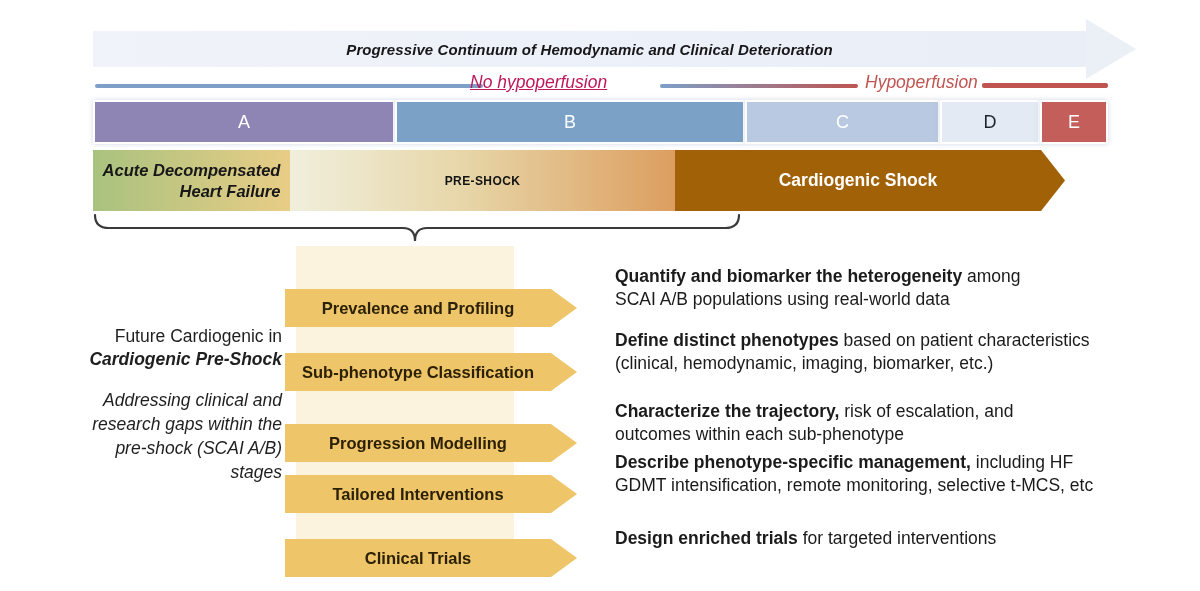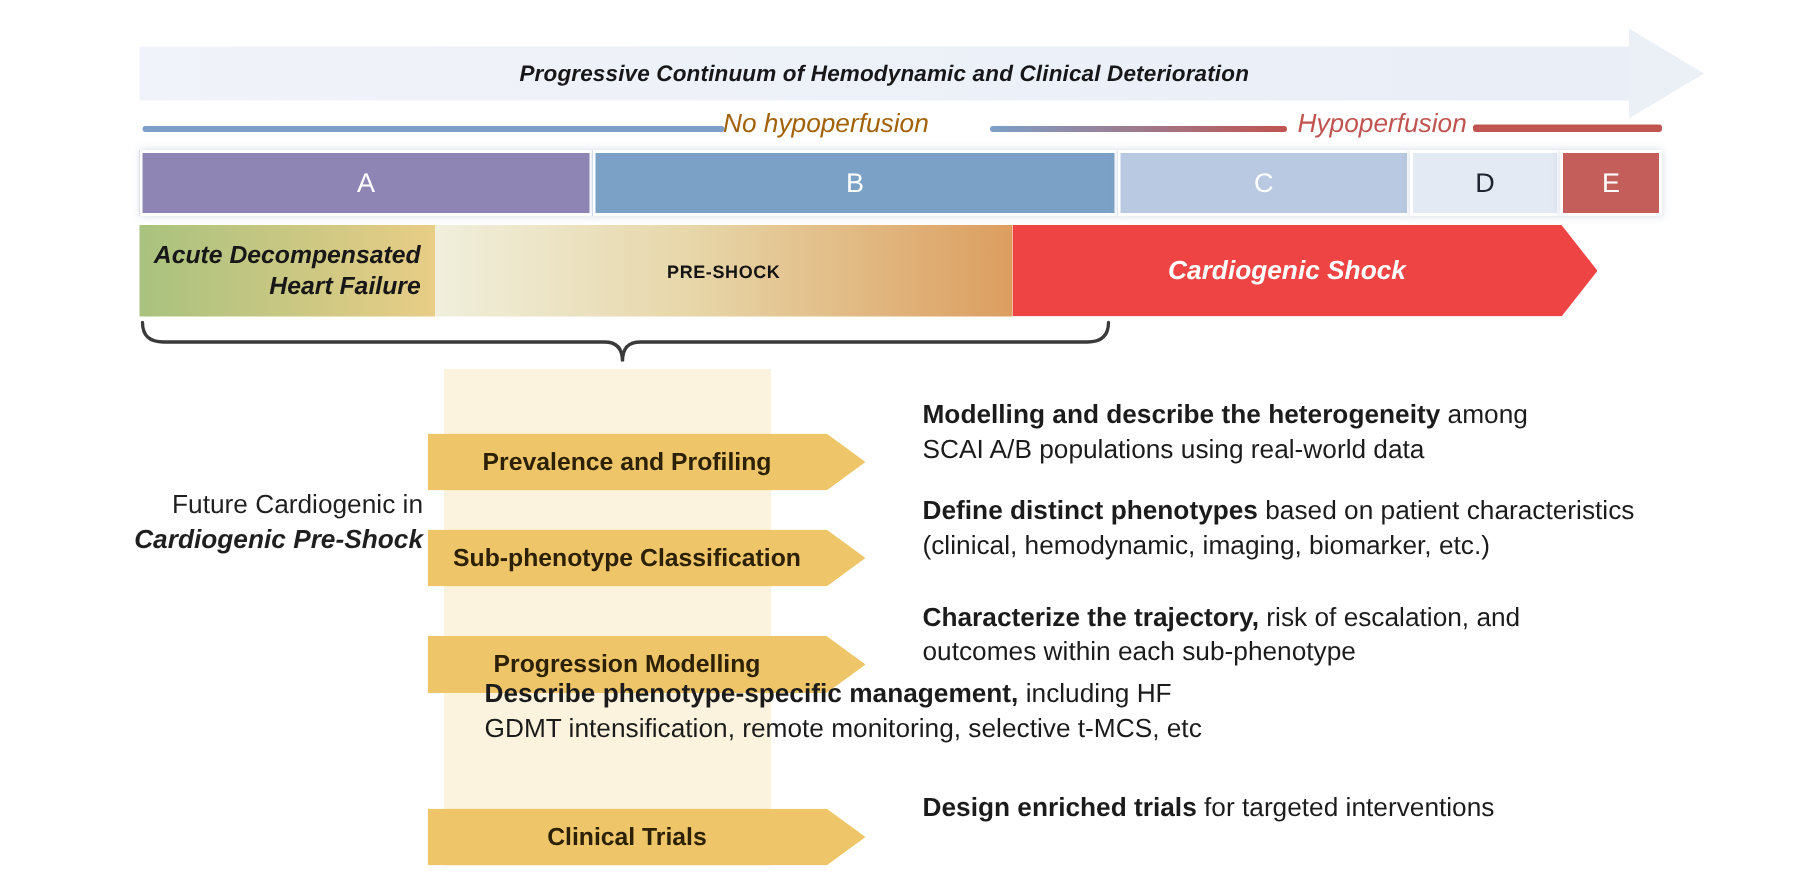--- a/index.html
+++ b/index.html
@@ -12,41 +12,41 @@
   .top-arrow-head { position:absolute; left:1086px; top:19px; width:0; height:0;
     border-top:30px solid transparent; border-bottom:30px solid transparent; border-left:50px solid #ebf0f7; }
   .top-arrow-title { font-size:15px; font-weight:bold; font-style:italic; color:#17171a; letter-spacing:0.1px; }
 
   
   .perf-seg { position:absolute; top:84px; height:4px; border-radius:2px; }
   .seg-blue1 { left:95px; width:388px; background:#7d9fc8; }
   .seg-grad  { left:660px; width:198px; background:linear-gradient(to right,#7d9fc8,#bf5450); }
   .seg-red1  { left:982px; width:126px; background:#bf5450; height:5px; top:83px; }
   .perf-label { position:absolute; top:72px; font-size:17.5px; font-style:italic; }
-  .no-hypo { left:482px; color:#a16207; }
+  .no-hypo { left:470px; color:#be185d;text-decoration:underline; }
   .hypo { left:865px; color:#bf5450; }
 
   
   .scai-bar { position:absolute; left:93px; top:100px; width:1015px; height:44px; display:flex; }
   .scai-seg { height:100%; display:flex; align-items:center; justify-content:center;
     font-size:18px; color:#ffffff; border:2px solid #ffffff; box-shadow:0 0 5px rgba(120,140,180,0.35); }
   .seg-a { width:302px; background:#8e85b4; }
   .seg-b { width:350px; background:#7ba1c6; }
   .seg-c { width:195px; background:#b9c9e1; }
   .seg-d { width:100px; background:#e4eaf4; color:#1d2430; }
   .seg-e { width:68px;  background:#c35e5b; }
 
   
   .clin-bar { position:absolute; left:93px; top:150px; height:61px; display:flex; }
   .clin-seg { height:100%; display:flex; align-items:center; justify-content:center; text-align:center; }
   .clin-adhf { width:197px; background:linear-gradient(to right,#a9c27f,#e8cd86);
     font-size:16.5px; font-weight:bold; font-style:italic; color:#171717; white-space:pre-line; line-height:21px;text-align:right; }
   .clin-pre { width:385px; background:linear-gradient(to right,#f0efdc 0%,#e7d6a8 45%,#dc9e60 100%);
     font-size:12px; font-weight:bold; color:#131313; letter-spacing:0.4px; }
-  .clin-shock { width:390px; background:#ef4444; color:#ffffff; font-size:17.5px; font-weight:bold; font-style:italic;
+  .clin-shock { width:390px; background:#a16207; color:#ffffff; font-size:17.5px; font-weight:bold; 
     clip-path:polygon(0 0, calc(100% - 24px) 0, 100% 50%, calc(100% - 24px) 100%, 0 100%); padding-right:24px; }
 
   
   .brace { position:absolute; left:93px; top:213px; }
 
   
   .band { position:absolute; left:296px; top:246px; width:218px; height:331px; background:#fbf3dd; }
 
   
   .sidebar { position:absolute; left:56px; top:325px; width:226px; text-align:right; color:#1f1f1f; }
@@ -97,38 +97,43 @@
 
   <svg class="brace" width="648" height="34" viewBox="0 0 648 34">
     <path d="M2,2 C2,11 7,15 16,15 L310,15 C318,15 322,19 322,28 C322,19 326,15 334,15 L632,15 C641,15 646,11 646,2" fill="none" stroke="#3a3a3a" stroke-width="2.2" stroke-linecap="round"></path>
   </svg>
 
   <div class="band"></div>
 
   <div class="sidebar">
     <div class="sidebar-title-l1">Future Cardiogenic in</div>
     <div class="sidebar-title-l2">Cardiogenic Pre-Shock</div>
+    <div class="sidebar-sub">Addressing clinical and
+research gaps within the
+pre-shock (SCAI A/B)
+stages</div>
   </div>
 
   <div class="frow r1">
     <div class="gold-arrow">Prevalence and Profiling</div>
-    <div class="desc"><b>Modelling and describe the heterogeneity</b><span class="rest"> among
+    <div class="desc"><b>Quantify and biomarker the heterogeneity</b><span class="rest"> among
 SCAI A/B populations using real-world data</span></div>
   </div>
   <div class="frow r2">
     <div class="gold-arrow">Sub-phenotype Classification</div>
     <div class="desc"><b>Define distinct phenotypes</b><span class="rest"> based on patient characteristics
 (clinical, hemodynamic, imaging, biomarker, etc.)</span></div>
   </div>
   <div class="frow r3">
     <div class="gold-arrow">Progression Modelling</div>
     <div class="desc"><b>Characterize the trajectory,</b><span class="rest"> risk of escalation, and
 outcomes within each sub-phenotype</span></div>
   </div>
   <div class="frow r4">
+    <div class="gold-arrow">Tailored Interventions</div>
     <div class="desc"><b>Describe phenotype-specific management,</b><span class="rest"> including HF
 GDMT intensification, remote monitoring, selective t-MCS, etc</span></div>
   </div>
   <div class="frow r5">
     <div class="gold-arrow">Clinical Trials</div>
     <div class="desc"><b>Design enriched trials</b><span class="rest"> for targeted interventions</span></div>
   </div>
 
 </div>
 

